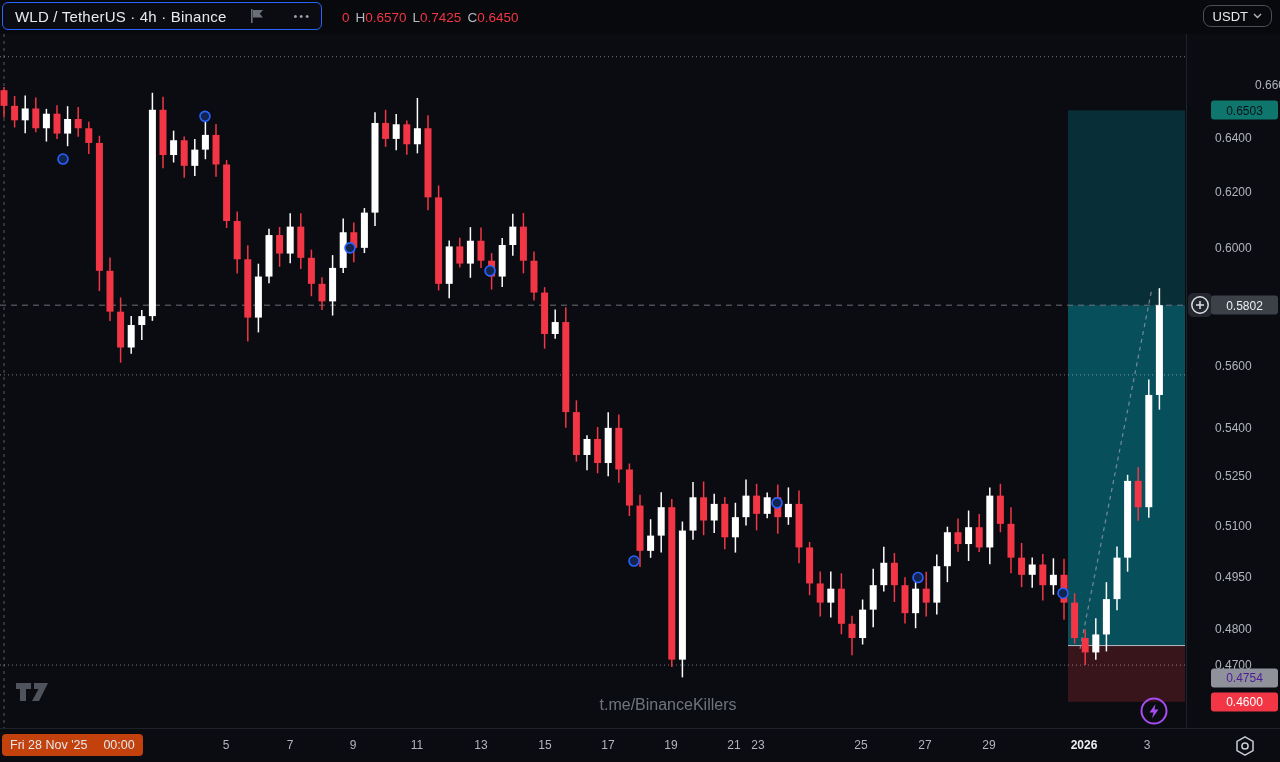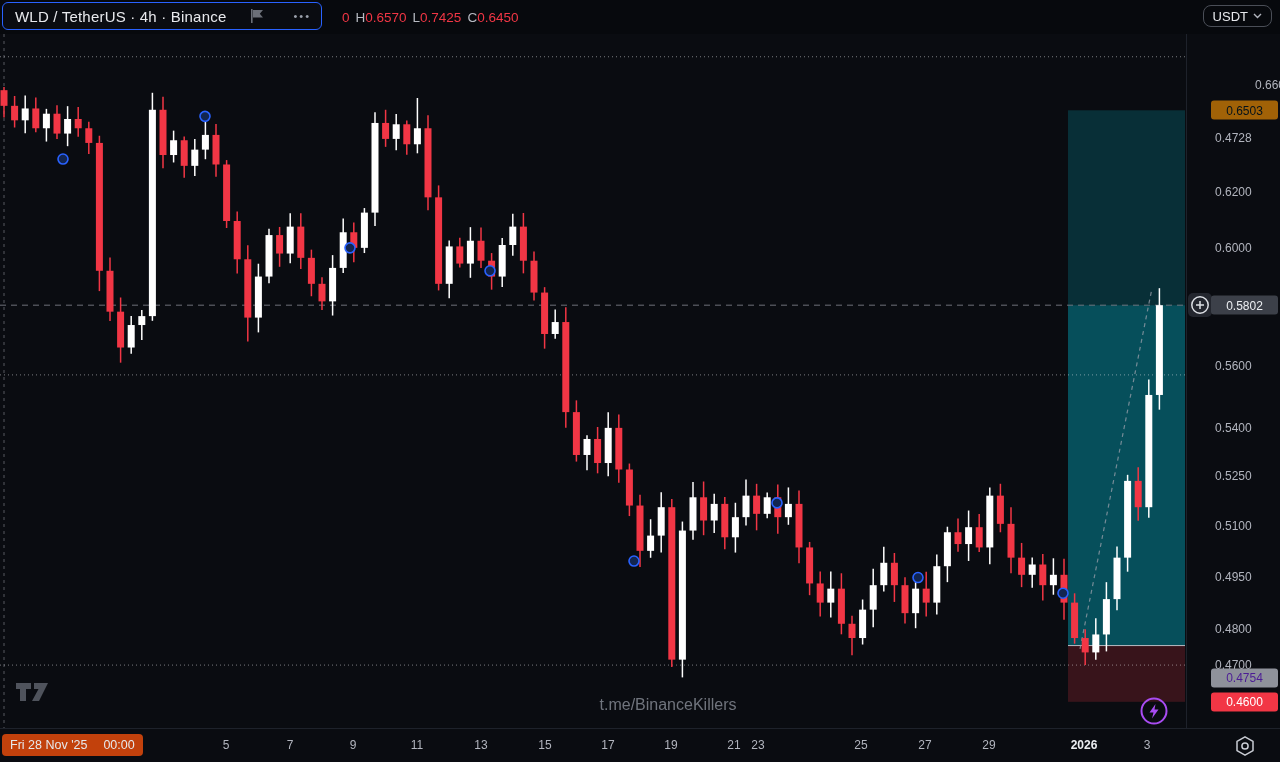--- a/index.html
+++ b/index.html
@@ -330,31 +330,31 @@
     <span id="tv-logo">
       <svg width="34" height="22" viewBox="0 0 34 22">
         <path d="M0,1 h15 v6 h-5 v12 h-6 v-12 h-4 z" fill="#4f535c"></path>
         <path d="M18,1 h14 l-9,18 h-7 l6.5,-12 h-4.5 z" fill="#4f535c"></path>
       </svg>
     </span>
   </div>
 
   <div id="price-axis">
       <div class="ptick" style="top: 51px; margin-left: 40px;">0.6600</div>
-      <div class="ptick" style="top: 103.576px;">0.4728</div>
+      <div class="ptick" style="top: 103.576px;">0.6400</div>
       <div class="ptick" style="top: 157.822px;">0.6200</div>
       <div class="ptick" style="top: 213.847px;">0.6000</div>
       <div class="ptick" style="top: 331.728px;">0.5600</div>
       <div class="ptick" style="top: 393.866px;">0.5400</div>
       <div class="ptick" style="top: 441.999px;">0.5250</div>
       <div class="ptick" style="top: 491.527px;">0.5100</div>
       <div class="ptick" style="top: 542.534px;">0.4950</div>
       <div class="ptick" style="top: 595.11px;">0.4800</div>
       <div class="ptick" style="top: 631.082px;">0.4700</div>
-      <div class="pchip" style="top: 76.2976px; background: #a16207; color: rgb(4, 18, 26);">0.6503</div>
+      <div class="pchip" style="top: 76.2976px; background: #0f766e; color: rgb(4, 18, 26);">0.6503</div>
       <button id="alert-btn" style="top: 271.182px;">
         <svg width="20" height="20" viewBox="-10 -10 20 20">
           <circle r="8.2" fill="none" stroke="#dcdfe4" stroke-width="1.5"></circle>
           <path d="M-4 0 H4 M0 -4 V4" stroke="#dcdfe4" stroke-width="1.5"></path>
         </svg>
       </button>
       <div class="pchip" style="top: 271.182px; background: rgb(60, 64, 73); color: rgb(236, 238, 242);">0.5802</div>
       <div class="pchip" style="top: 611.563px; background: rgb(143, 146, 155); color: #4c1d95; margin-top: 32px;">0.4754</div>
       <div class="pchip" style="top: 667.827px; background: rgb(242, 54, 69); color: rgb(255, 255, 255);">0.4600</div>
     </div>

